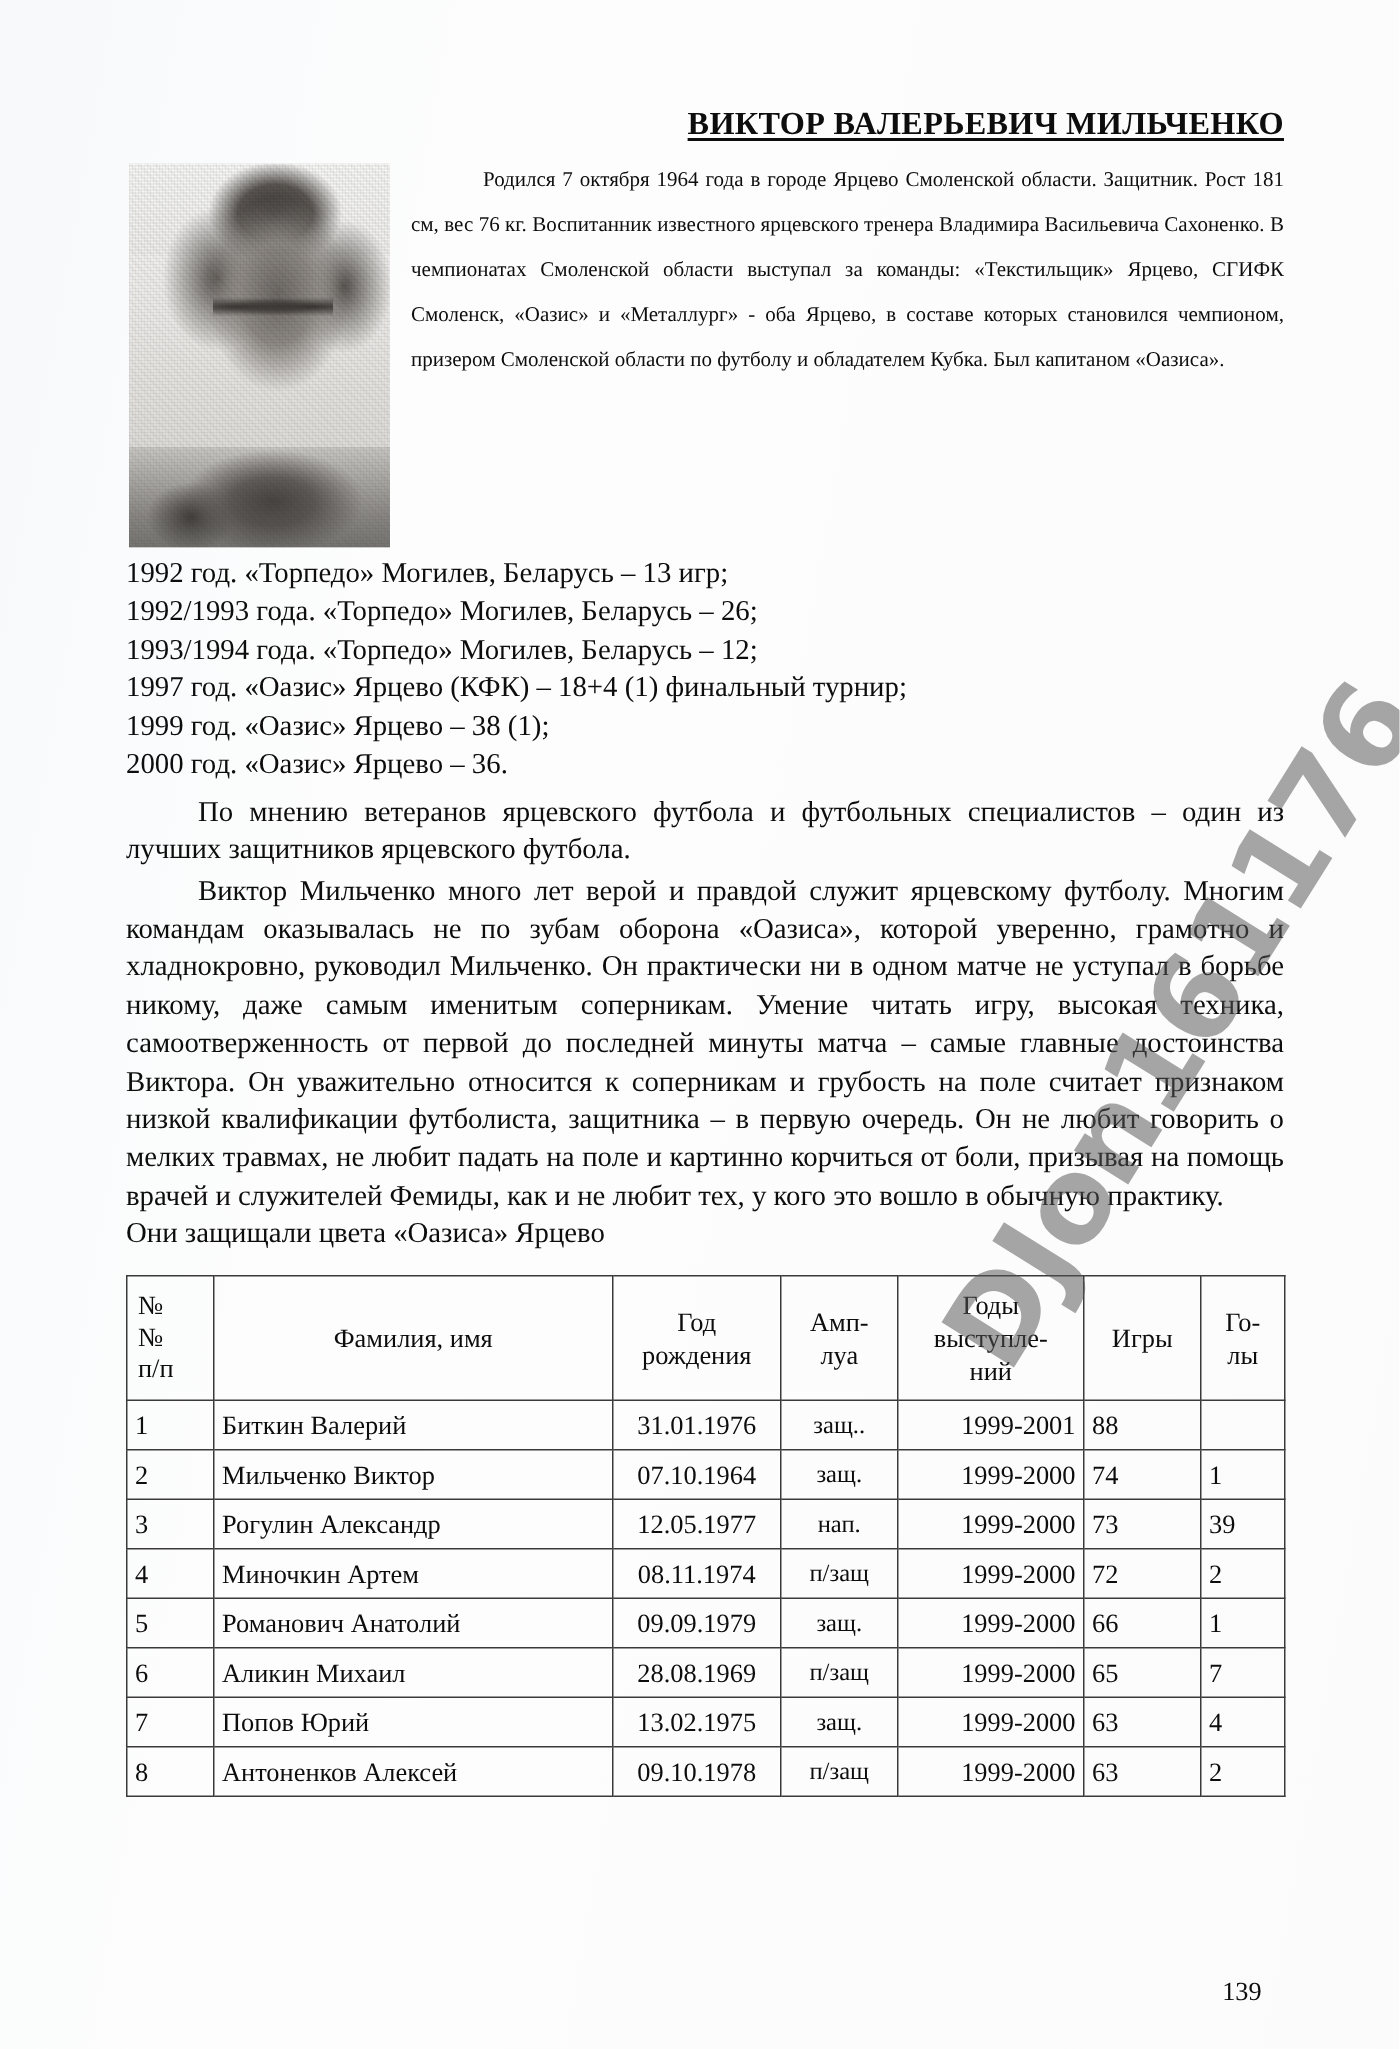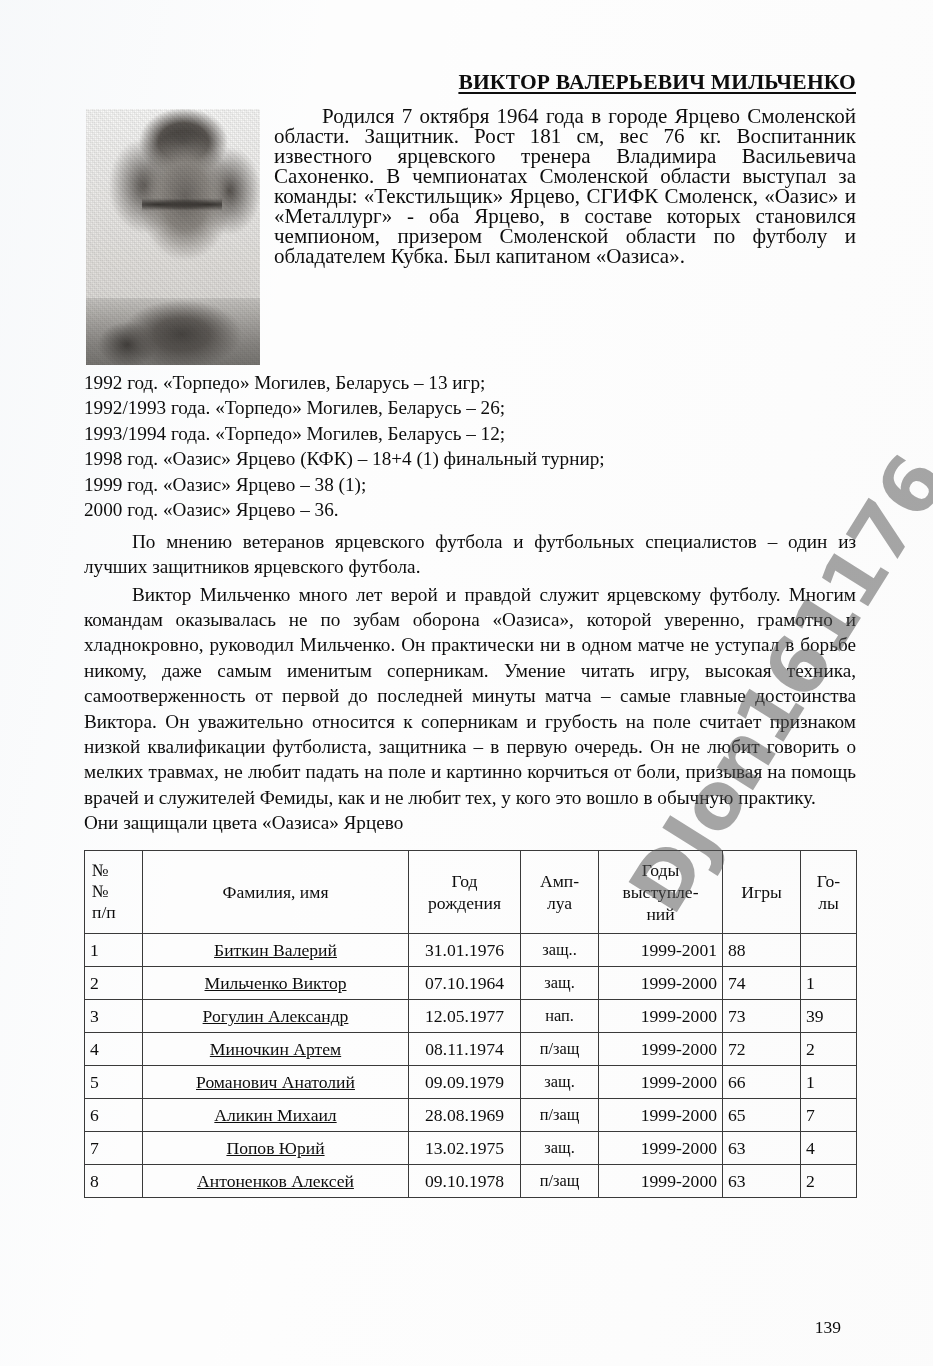--- a/index.html
+++ b/index.html
@@ -101,22 +101,22 @@
   .photo .collar {
     position: absolute;
     left: 0;
     bottom: 0;
     width: 100%;
     height: 26%;
     background: linear-gradient(180deg, rgba(80,77,74,0.15) 0%, rgba(70,67,64,0.55) 70%, rgba(60,58,55,0.62) 100%);
   }
 
   .body-text {
-    font-size: 21px;
-    line-height: 20px;
+    font-size: 14px;
+    line-height: 30px;
     text-align: justify;
     text-justify: inter-word;
     hyphens: none;
   }
   .body-text p {
     margin: 0;
     text-indent: 48px;
   }
   .sub-center {
     text-align: right;
@@ -167,21 +167,21 @@
     line-height: 22px;
   }
   table.roster thead th {
     text-align: center;
     font-weight: normal;
     height: 78px;
   }
   table.roster th.h-num { text-align: left; padding-left: 7px; line-height: 21px; }
   table.roster tbody td { height: 28px; }
   td.c-idx { text-align: left; padding-left: 7px; }
-  td.c-name { text-align: center; padding-left: 9px; text-decoration: underline; }
+  td.c-name { text-align: left; padding-left: 9px; }
   td.c-dob { text-align: center; }
   td.c-pos { text-align: center; font-size: 16.4px; }
   td.c-years { text-align: right; }
   td.c-games { text-align: left; padding-left: 7px; }
   td.c-goals { text-align: left; padding-left: 7px; }
 
   col.w-idx    { width: 58px; }
   col.w-name   { width: 266px; }
   col.w-dob    { width: 112px; }
   col.w-pos    { width: 78px; }
@@ -232,21 +232,21 @@
       </div>
       <div class="body-text">
         <p>Родился 7 октября 1964 года в городе Ярцево Смоленской области. Защитник. Рост 181 см, вес 76 кг. Воспитанник известного ярцевского тренера Владимира Васильевича Сахоненко. В чемпионатах Смоленской области выступал за команды: «Текстильщик» Ярцево, СГИФК Смоленск, «Оазис» и «Металлург» - оба Ярцево, в составе которых становился чемпионом, призером Смоленской области по футболу и обладателем Кубка. Был капитаном «Оазиса».</p>
       </div>
     </div>
 
     <div class="stat-list">
       <div>1992 год. «Торпедо» Могилев, Беларусь – 13 игр;</div>
       <div>1992/1993 года. «Торпедо» Могилев, Беларусь – 26;</div>
       <div>1993/1994 года. «Торпедо» Могилев, Беларусь – 12;</div>
-      <div>1998 год. «Оазис» Ярцево (КФК) – 18+4 (1) финальный турнир;</div>
+      <div>1997 год. «Оазис» Ярцево (КФК) – 18+4 (1) финальный турнир;</div>
       <div>1999 год. «Оазис» Ярцево – 38 (1);</div>
       <div>2000 год. «Оазис» Ярцево – 36.</div>
     </div>
 
     <div class="para-block">
       <p>По мнению ветеранов ярцевского футбола и футбольных специалистов – один из лучших защитников ярцевского футбола.</p>
       <p>Виктор Мильченко много лет верой и правдой служит ярцевскому футболу. Многим командам оказывалась не по зубам оборона «Оазиса», которой уверенно, грамотно и хладнокровно, руководил Мильченко. Он практически ни в одном матче не уступал в борьбе никому, даже самым именитым соперникам. Умение читать игру, высокая техника, самоотверженность от первой до последней минуты матча – самые главные достоинства Виктора. Он уважительно относится к соперникам и грубость на поле считает признаком низкой квалификации футболиста, защитника – в первую очередь. Он не любит говорить о мелких травмах, не любит падать на поле и картинно корчиться от боли, призывая на помощь врачей и служителей Фемиды, как и не любит тех, у кого это вошло в обычную практику.</p>
     </div>
 
     <div class="table-caption">

